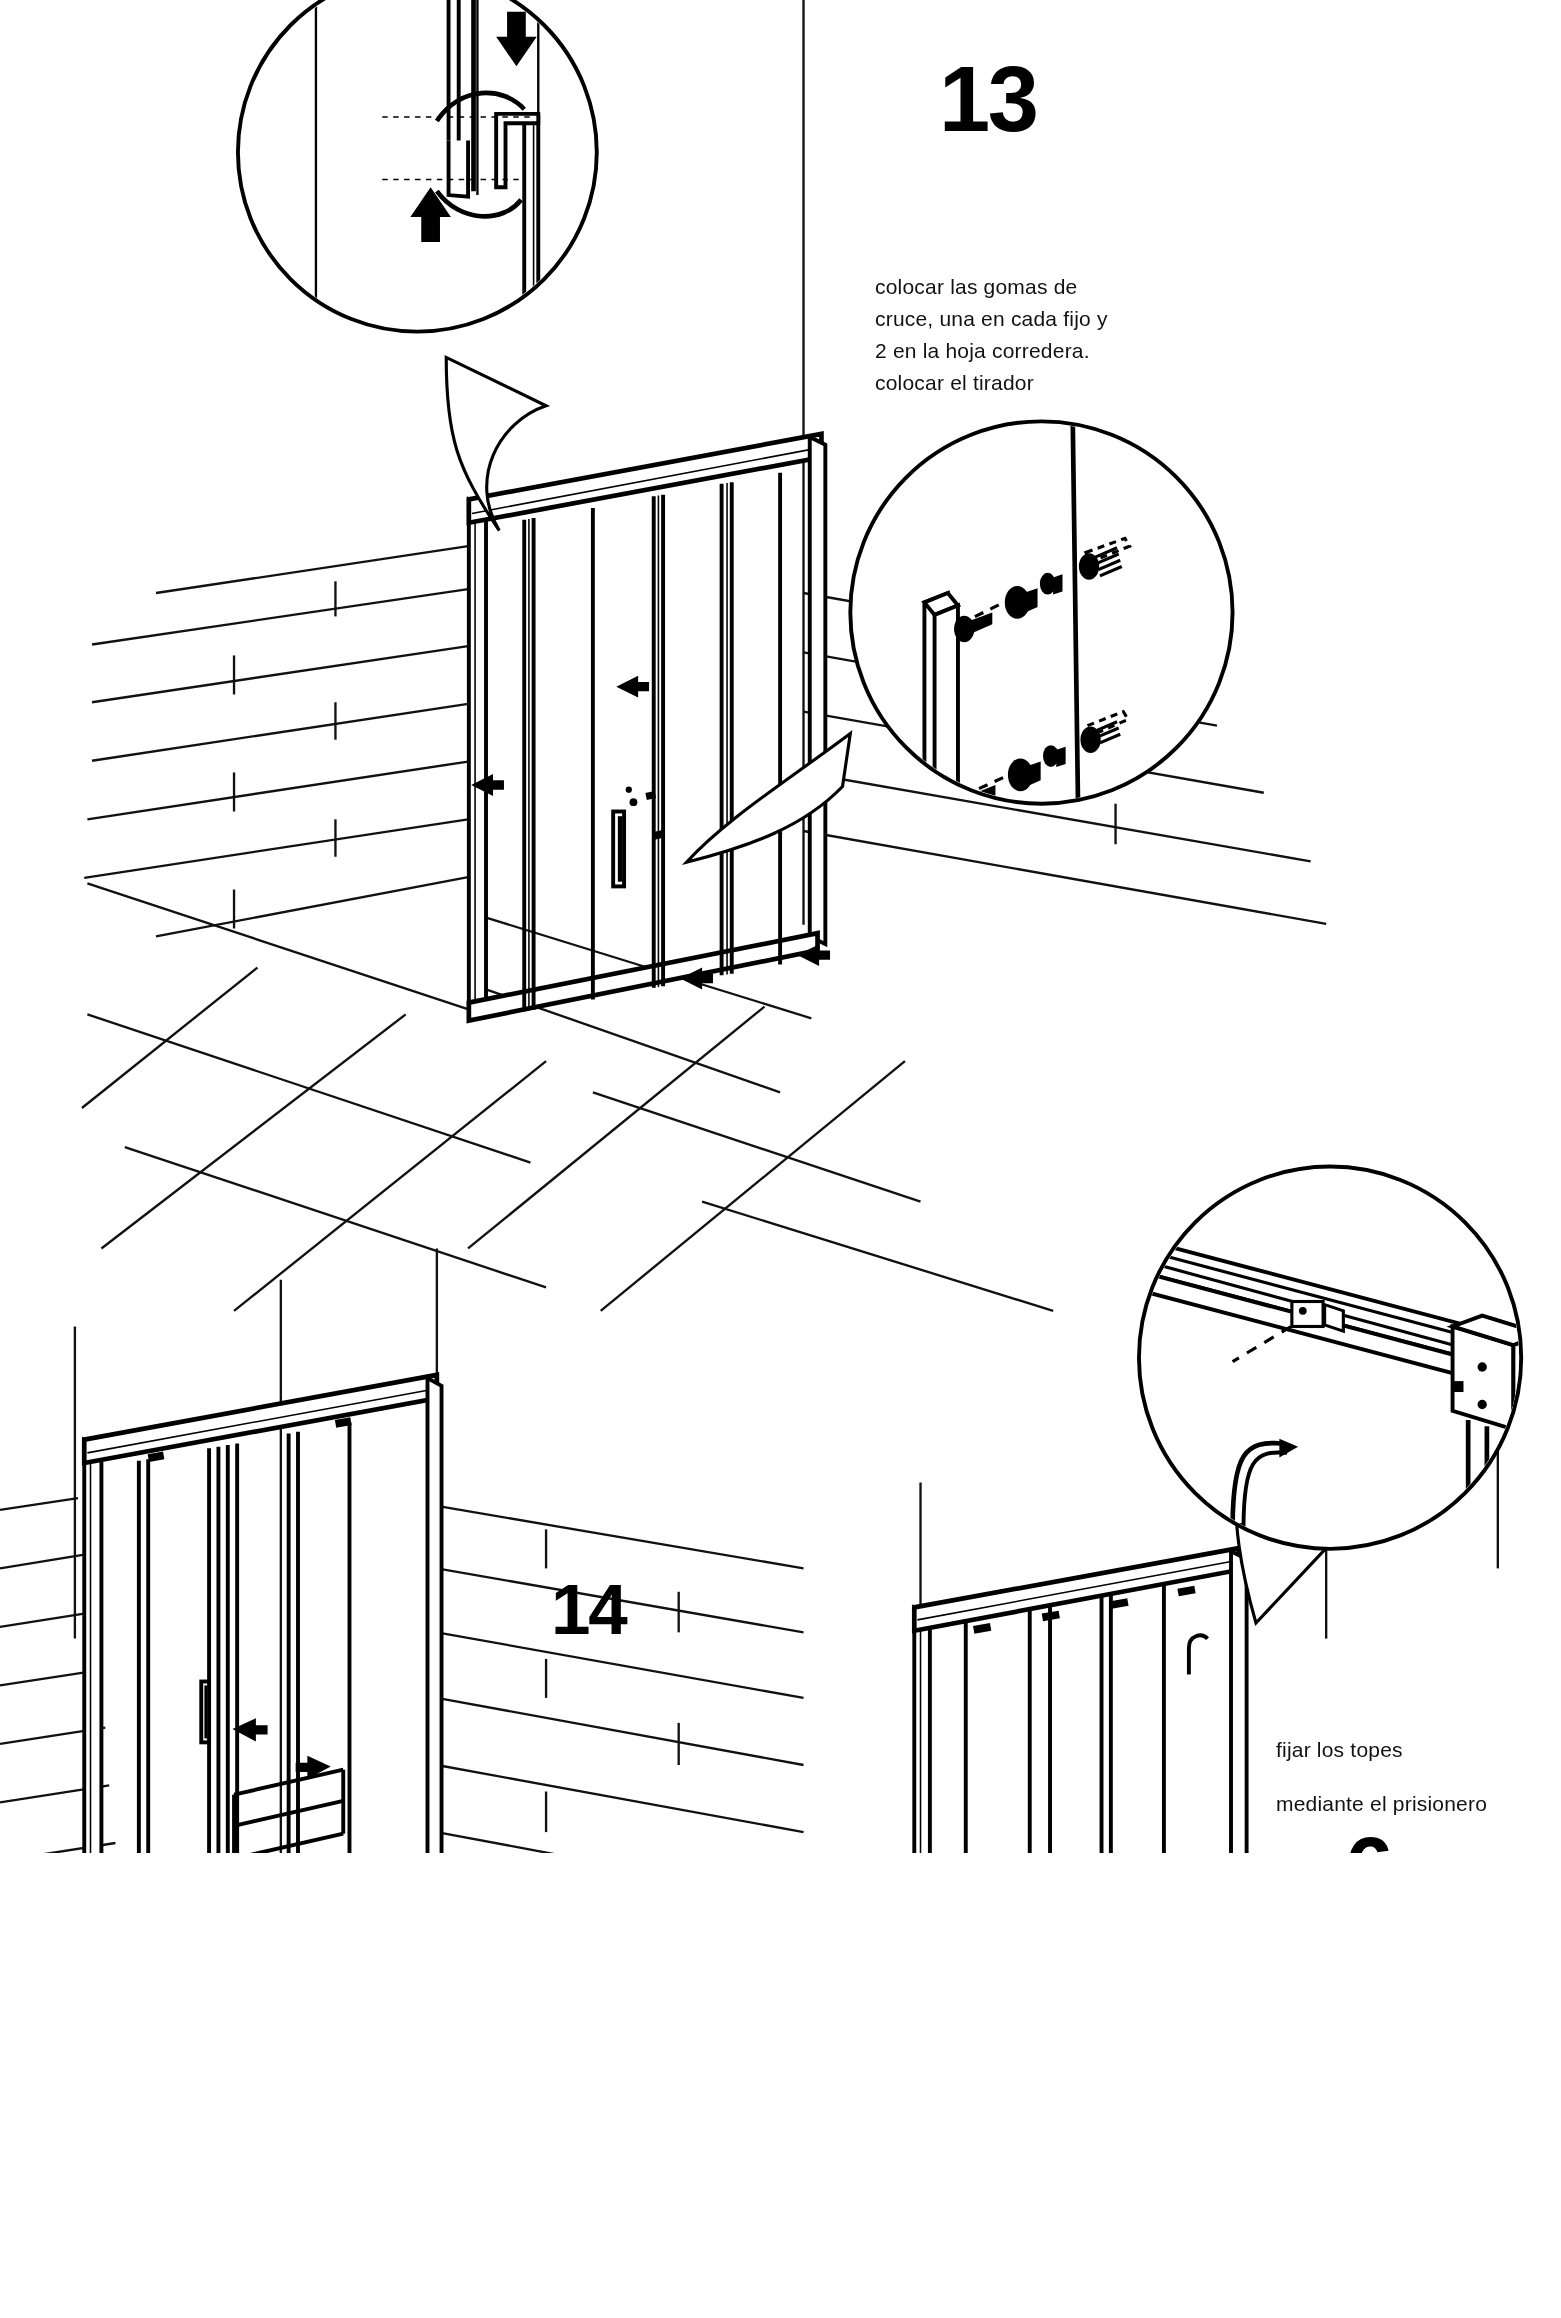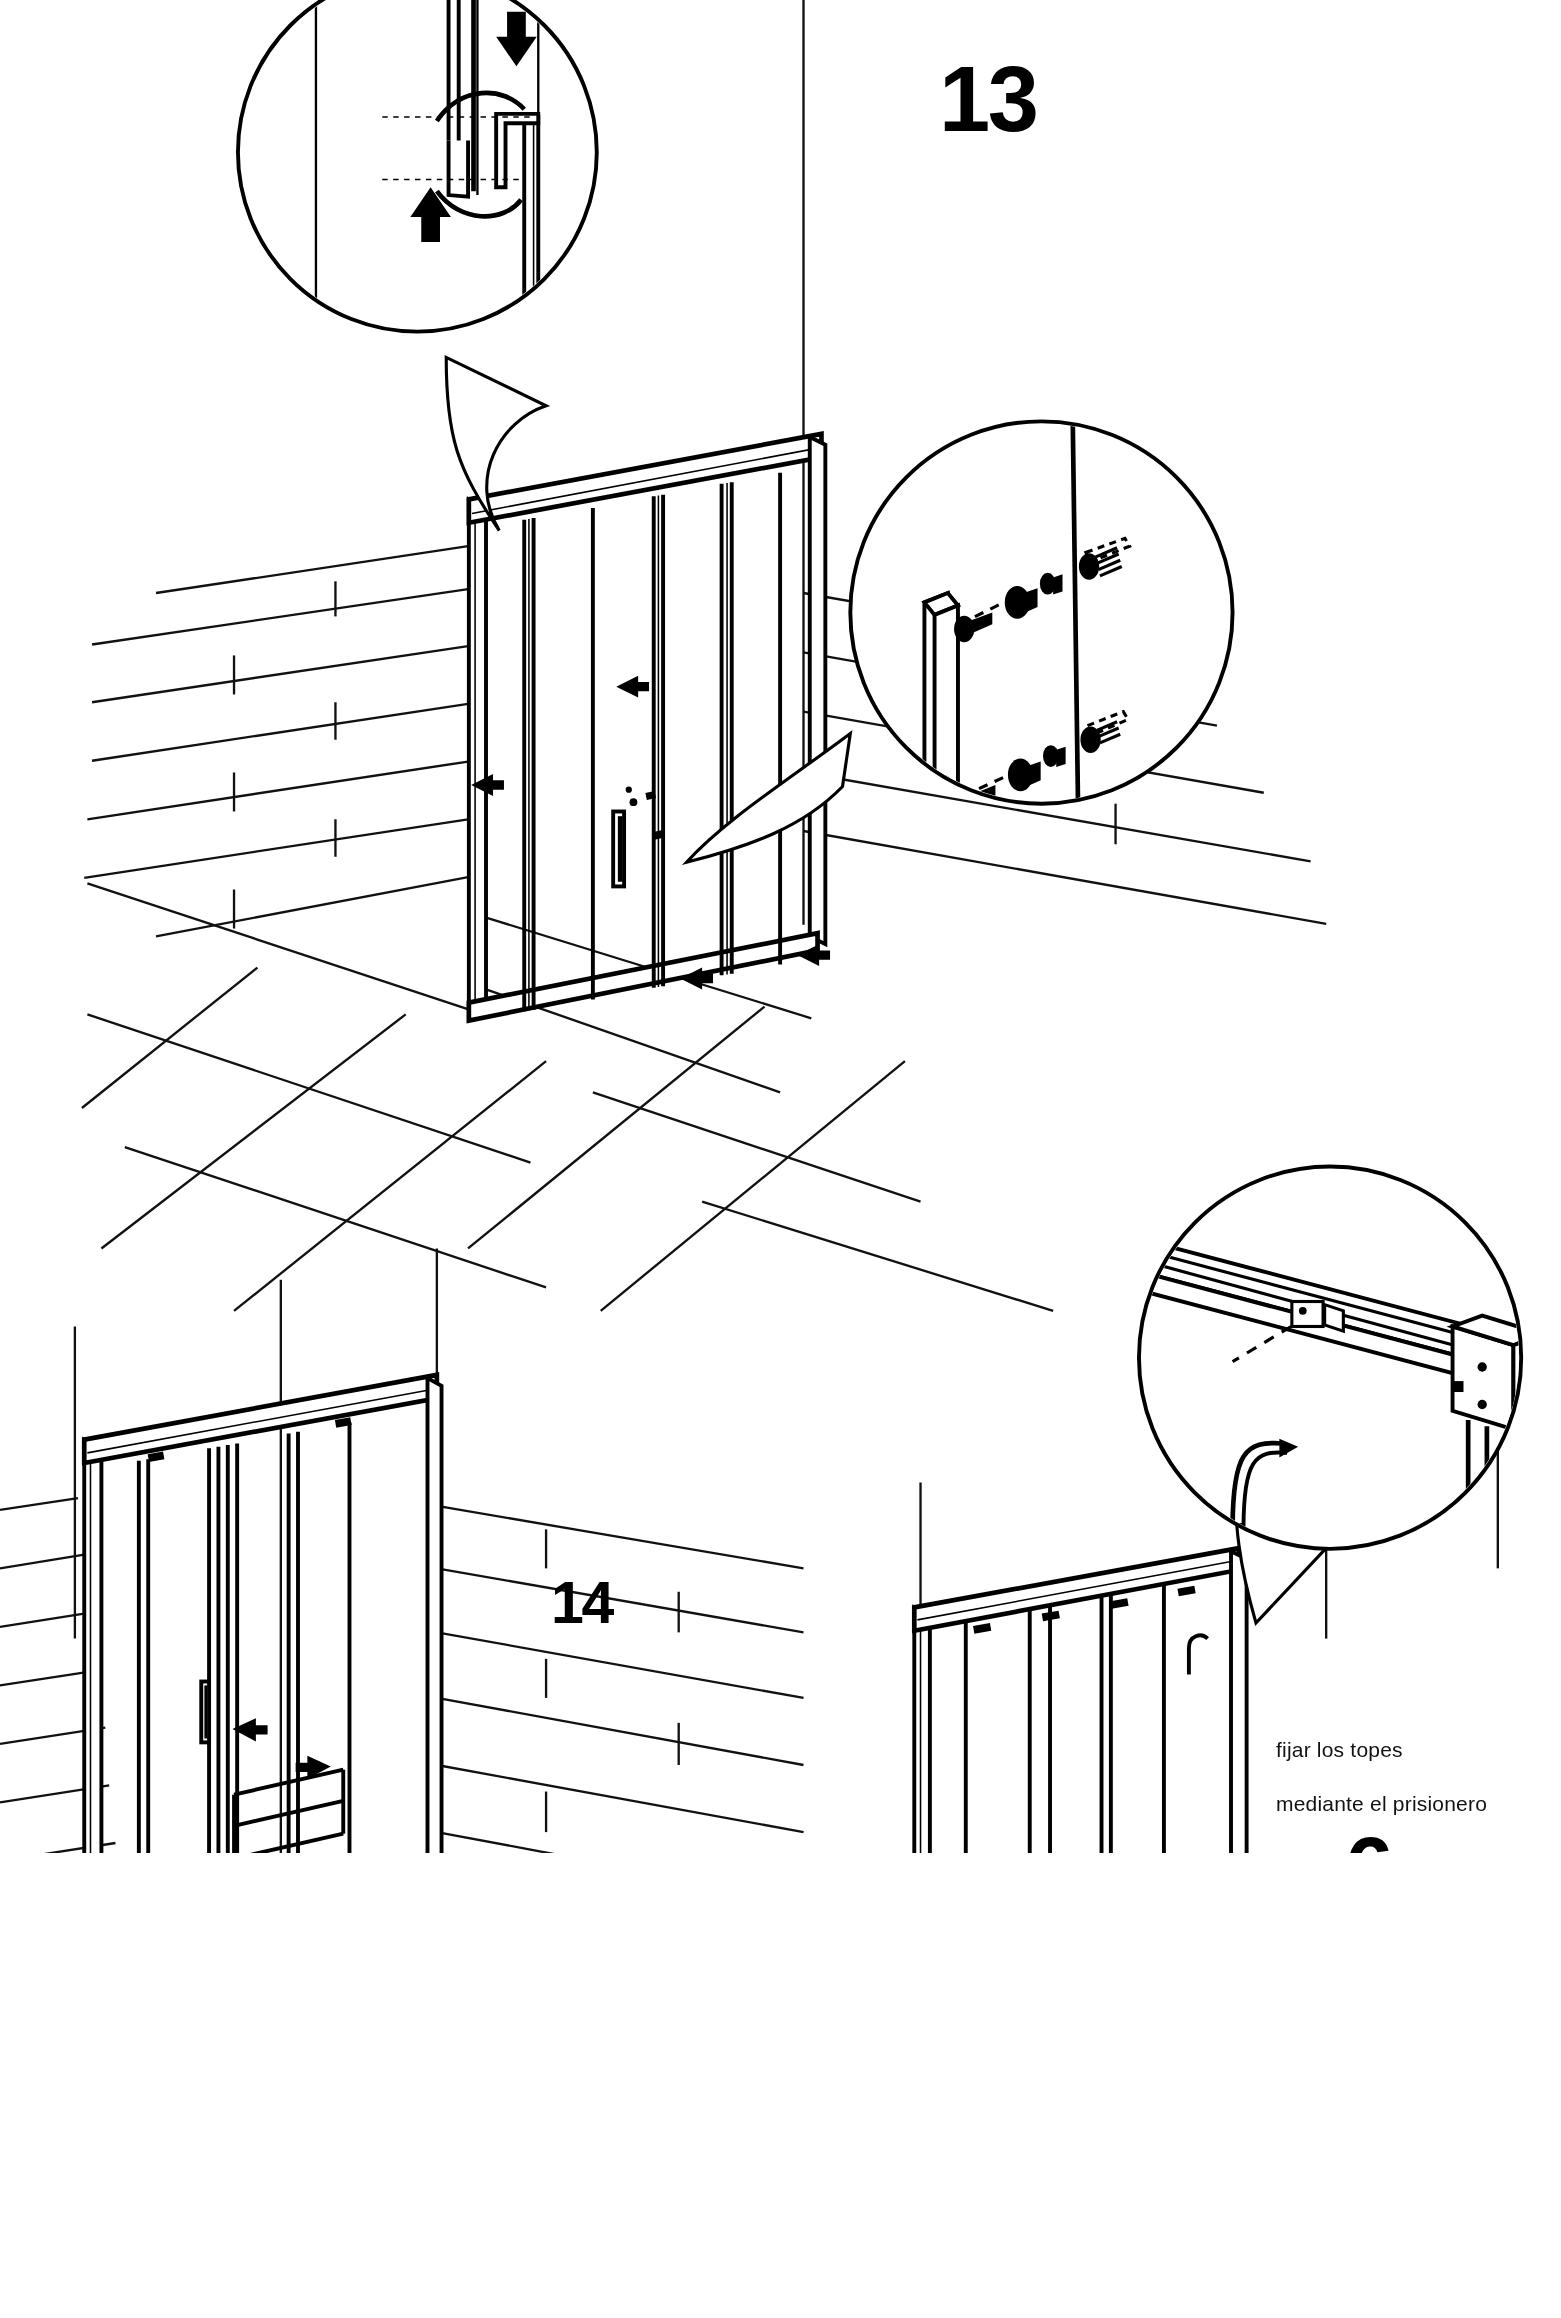--- a/index.html
+++ b/index.html
@@ -30,21 +30,21 @@
     color: #0b0b0b;
     font-family: "Liberation Sans", sans-serif;
   }
   .step-num {
     font-weight: bold;
     font-size: 92px;
     letter-spacing: -2.3px;
     line-height: 1;
     color: #000;
   }
-  .step-num.s14 { font-size: 59px; }
+  .step-num.s14 { font-size: 71px; }
   .step-num.s15 { font-size: 87px; }
   .caption {
     font-size: 21px;
     line-height: 1.52;
     color: #121212;
     letter-spacing: 0.2px;
   }
 </style>
 </head>
 <body>
@@ -443,20 +443,26 @@
           <path d="M1640 1844 L1664 1854 L1640 1868 Z" fill="#000"></path>
         </g>
 
         <path d="M1655 1700 L1580 1745" fill="none" stroke="#000" stroke-width="4" stroke-dasharray="14 12"></path>
       </g>
     </g>
   </svg>
 
   <div class="txt step-num" style="left:939px; top:53px;">13</div>
 
+  <div style="position:absolute; left:875px; top:271px;">
+    <div class="txt caption" style="position:relative; left:0; top:0;">colocar las gomas de</div>
+    <div class="txt caption" style="position:relative; left:0; top:0;">cruce, una en cada fijo y</div>
+    <div class="txt caption" style="position:relative; left:0; top:0;">2 en la hoja corredera.</div>
+    <div class="txt caption" style="position:relative; left:0; top:0;">colocar el tirador</div>
+  </div>
 
 
   <div class="txt step-num s14" style="left:551px; top:1574px;">14</div>
 
   <div style="position:absolute; left:1276px; top:1734px;">
     <div class="txt caption" style="position:relative;">fijar los topes</div>
     <div class="txt caption" style="position:relative;margin-top:22px;">mediante el prisionero</div>
   </div>
 
   <div class="txt step-num s15" style="left:1345px; top:1824px;">6</div>

